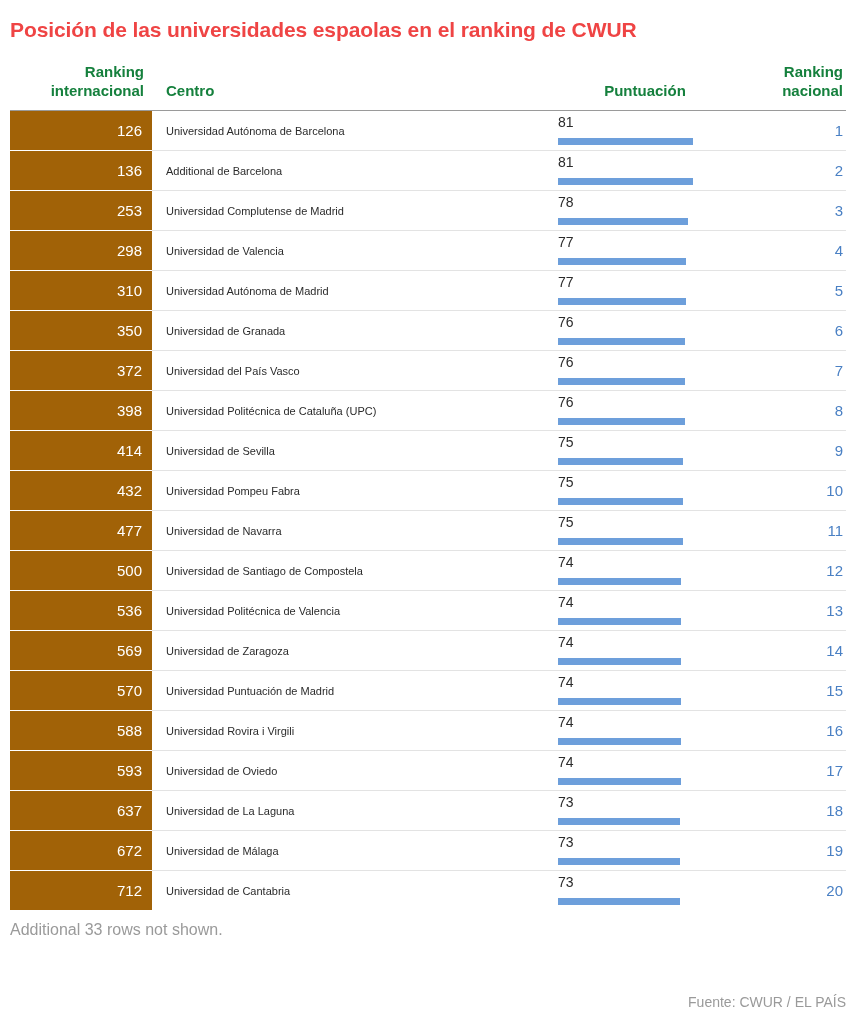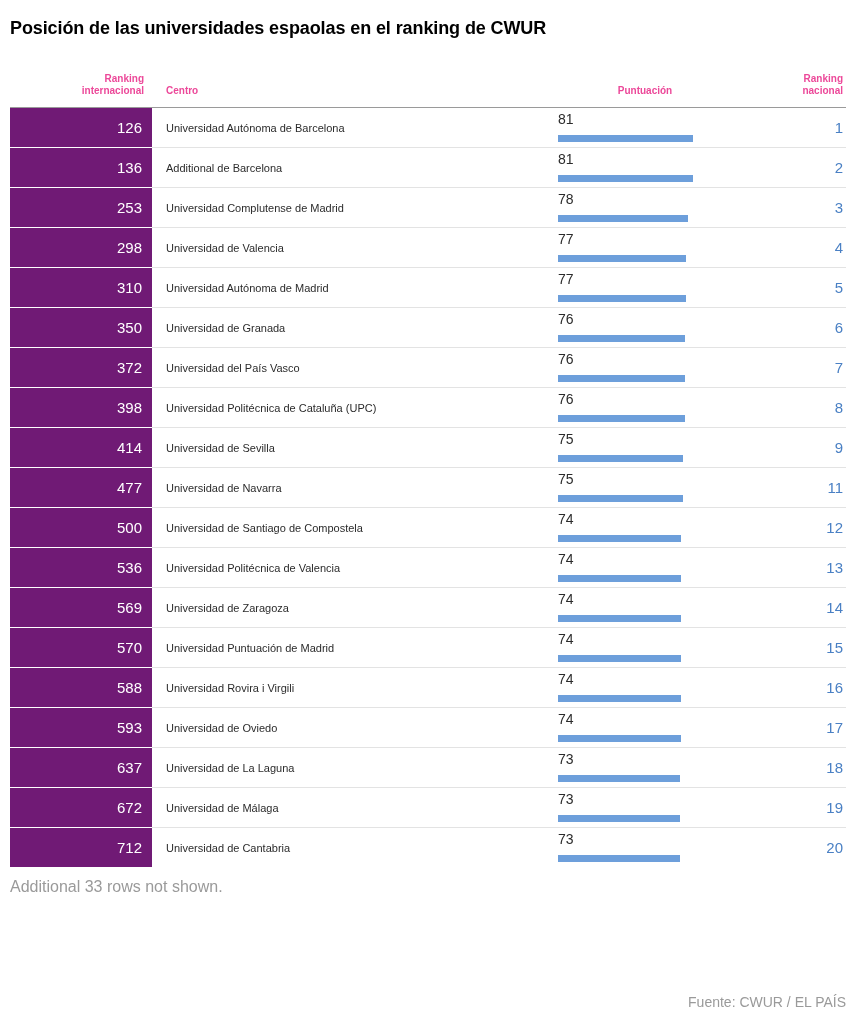--- a/index.html
+++ b/index.html
@@ -12,55 +12,55 @@
     font-family: "Liberation Sans", sans-serif;
     color: #333333;
   }
   .page {
     position: relative;
     width: 856px;
     height: 1024px;
     padding: 0;
   }
   .title {
-    font-size: 18px;
+    font-size: 21px;
     font-weight: bold;
-    color: #000000;
+    color: #ef4444;
     padding: 18px 12px 0 10px;
     letter-spacing: -0.1px;
   }
   table.tbl {
     border-collapse: collapse;
     width: 836px;
     margin: 0 10px;
     table-layout: fixed;
   }
   thead th {
-    font-size: 10px;
+    font-size: 15px;
     font-weight: bold;
-    color: #ec4899;
+    color: #15803d;
     vertical-align: bottom;
     padding: 0 0 10px 0;
     line-height: 1.22;
   }
   th.h-intl { width: 142px; text-align: right; padding-right: 8px; }
   th.h-centro { width: 400px; text-align: left; padding-left: 14px; }
   th.h-punt { width: 180px; text-align: center; padding-left: 6px; }
   th.h-nac { width: 114px; text-align: right; padding-right: 3px; }
   thead tr.head-row { height: 68px; }
   thead .rule td {
     height: 1px;
     padding: 0;
     background: #9a9a9a;
   }
   tbody tr { height: 39px; }
   tbody td { padding: 0; vertical-align: middle; border-bottom: 1px solid #e3e3e3; }
   tbody tr:last-child td { border-bottom: none; }
   td.c-intl {
-    background: #701a75;
+    background: #a16207;
     color: #ffffff;
     font-size: 15px;
     text-align: right;
     padding-right: 10px;
     border-bottom: 1px solid #ffffff;
   }
   tbody tr:last-child td.c-intl { border-bottom: 1px solid #ffffff; }
   td.c-centro {
     font-size: 11px;
     color: #2b2b2b;
@@ -232,20 +232,31 @@
           <td class="c-centro">Universidad de Sevilla</td>
           <td class="c-punt">
             <div class="punt-wrap">
               <span class="punt-val">75</span>
               <div class="punt-bar" style="width: 125px; background: rgb(109, 159, 219);"></div>
             </div>
           </td>
           <td class="c-nac">9</td>
         </tr>
         <tr>
+          <td class="c-intl">432</td>
+          <td class="c-centro">Universidad Pompeu Fabra</td>
+          <td class="c-punt">
+            <div class="punt-wrap">
+              <span class="punt-val">75</span>
+              <div class="punt-bar" style="width: 125px; background: rgb(109, 159, 219);"></div>
+            </div>
+          </td>
+          <td class="c-nac">10</td>
+        </tr>
+        <tr>
           <td class="c-intl">477</td>
           <td class="c-centro">Universidad de Navarra</td>
           <td class="c-punt">
             <div class="punt-wrap">
               <span class="punt-val">75</span>
               <div class="punt-bar" style="width: 125px; background: rgb(109, 159, 219);"></div>
             </div>
           </td>
           <td class="c-nac">11</td>
         </tr>

